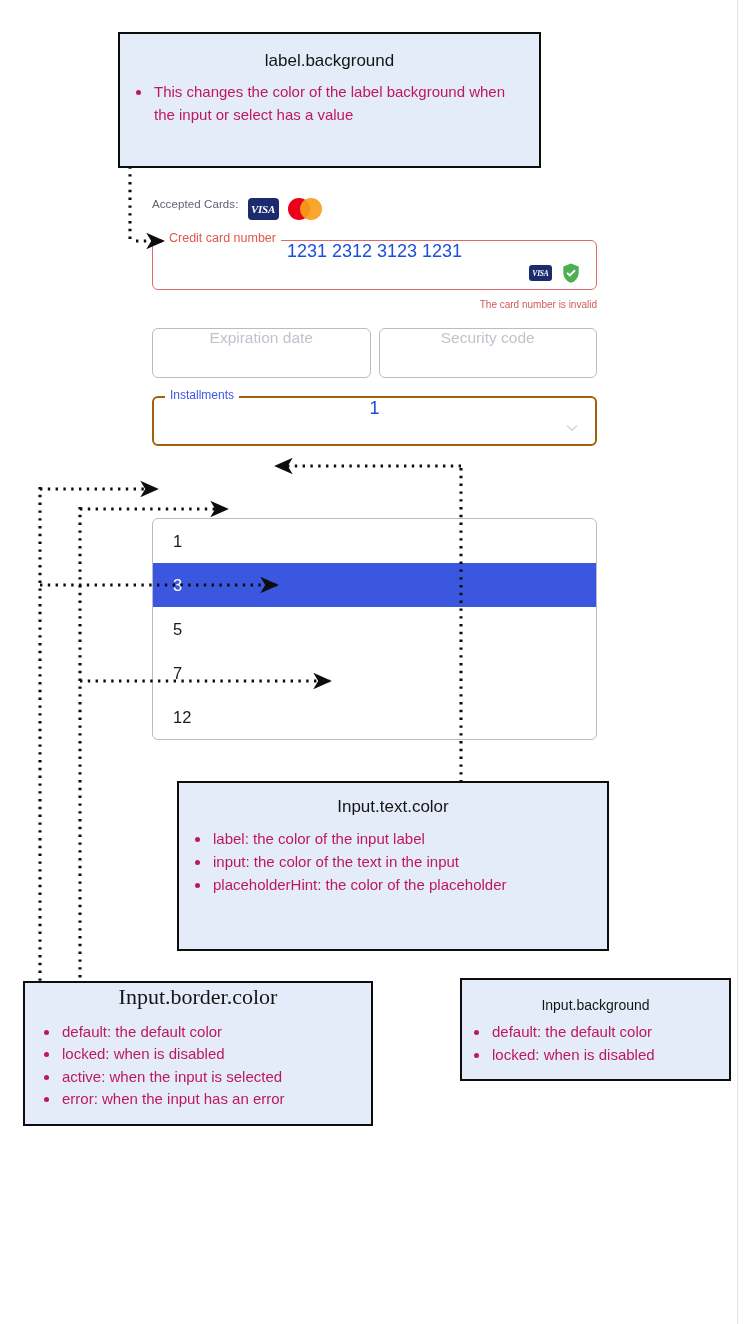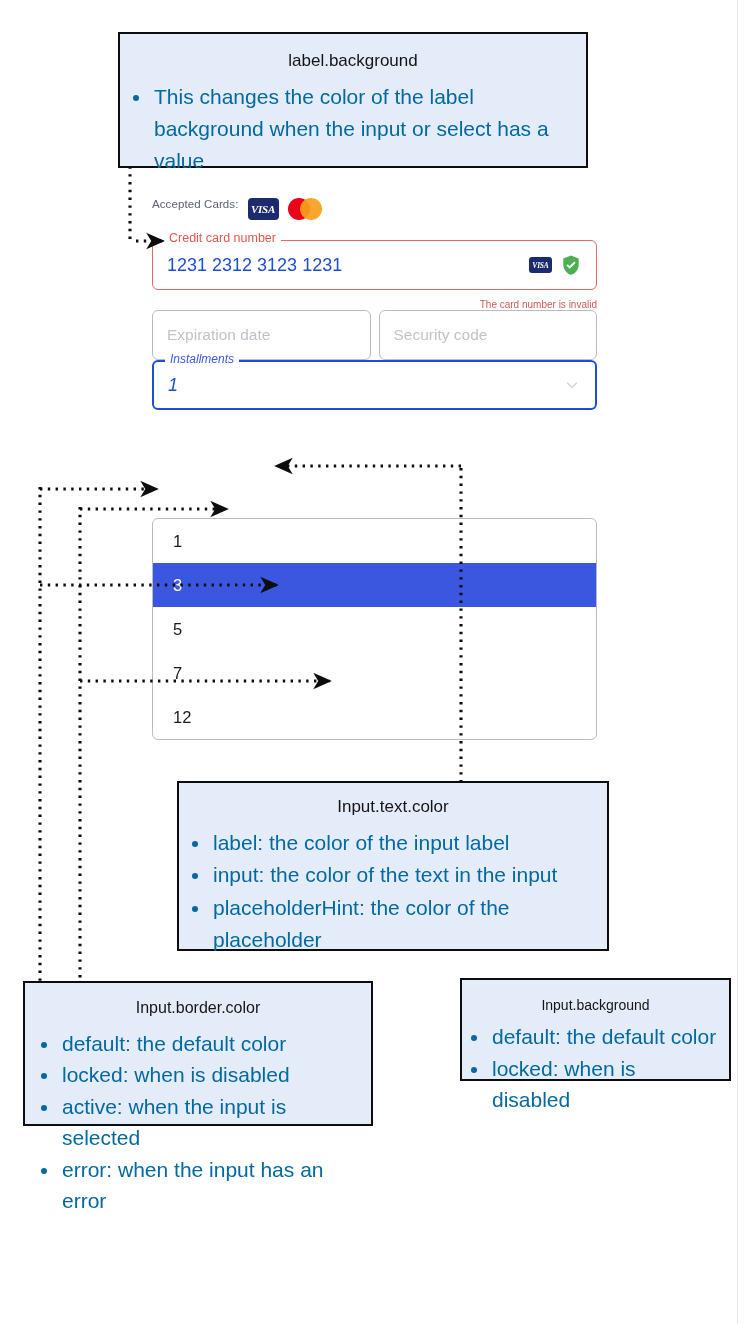--- a/index.html
+++ b/index.html
@@ -45,38 +45,38 @@
     color: #151515;
     padding: 9px 6px 5px 6px;
     line-height: 1.3;
   }
   .callout ul {
     margin: 0;
     padding: 0 10px 8px 30px;
     list-style: disc;
   }
   .callout ul li {
-    font-size: 21px;
-    color: #0369a1;
+    font-size: 15px;
+    color: #be185d;
     line-height: 1.54;
     padding-left: 2px;
   }
   .callout.tight ul li { line-height: 1.5; }
 
-  #co-label-bg   { left: 118px; top: 32px;  width: 470px; height: 136px; }
+  #co-label-bg   { left: 118px; top: 32px;  width: 423px; height: 136px; }
   #co-label-bg .c-title { padding-top: 16px; font-size: 17px; }
   #co-label-bg ul { padding-left: 32px; padding-top: 4px; }
   #co-label-bg ul li { line-height: 1.52; }
 
   #co-text-color { left: 177px; top: 781px; width: 432px; height: 170px; }
   #co-text-color .c-title { padding-top: 13px; font-size: 17px; }
   #co-text-color ul { padding-left: 32px; padding-top: 4px; }
 
   #co-border     { left: 23px;  top: 981px; width: 350px; height: 145px; }
-  #co-border .c-title { padding-top: 15px; font-size: 16px; }
+  #co-border .c-title { padding-top: 0; font-size: 22px; font-family: Liberation Serif, serif; }
   #co-border ul { padding-left: 35px; padding-top: 4px; }
 
   #co-bg         { left: 460px; top: 978px; width: 271px; height: 103px; }
   #co-bg .c-title { padding-top: 16px; font-size: 14px; }
   #co-bg ul { padding-left: 28px; padding-top: 2px; }
 
   
   #form {
     position: absolute;
     left: 152px; top: 198px;
@@ -123,20 +123,21 @@
   
   .field {
     position: relative;
     height: 50px;
     border: 1px solid #b9bcc4;
     border-radius: 6px;
     background: #fff;
     display: flex;
     align-items: center;
     padding: 0 14px;
+    flex-direction: column;
   }
   .field .ph {
     font-size: 15.5px;
     color: #c0c3cb;
   }
   .field .val {
     font-size: 18px;
     color: #1d4ed8;
   }
   .legend {
@@ -144,24 +145,24 @@
     top: -9px; left: 11px;
     background: #ffffff;
     padding: 0 5px;
     font-size: 12.5px;
     line-height: 1;
   }
 
   .field.error { border-color: #e06a6a; }
   .field.error .legend { color: #e2574c; }
 
-  .field.active { border: 2px solid #1d4ed8; font-style: italic; }
+  .field.active { border: 2px solid #a16207; }
   .field.active .legend { color: #3d57e8; font-size: 12px; }
 
-  .row-2 { display: flex; gap: 8px; }
+  .row-2 { display: flex; gap: 8px; margin-top: 18px; }
   .row-2 .field { flex: 1; }
 
   .err-msg {
     margin-top: 9px;
     font-size: 10px;
     color: #cf5a55;
     text-align: right;
   }
 
   .field-icons {

